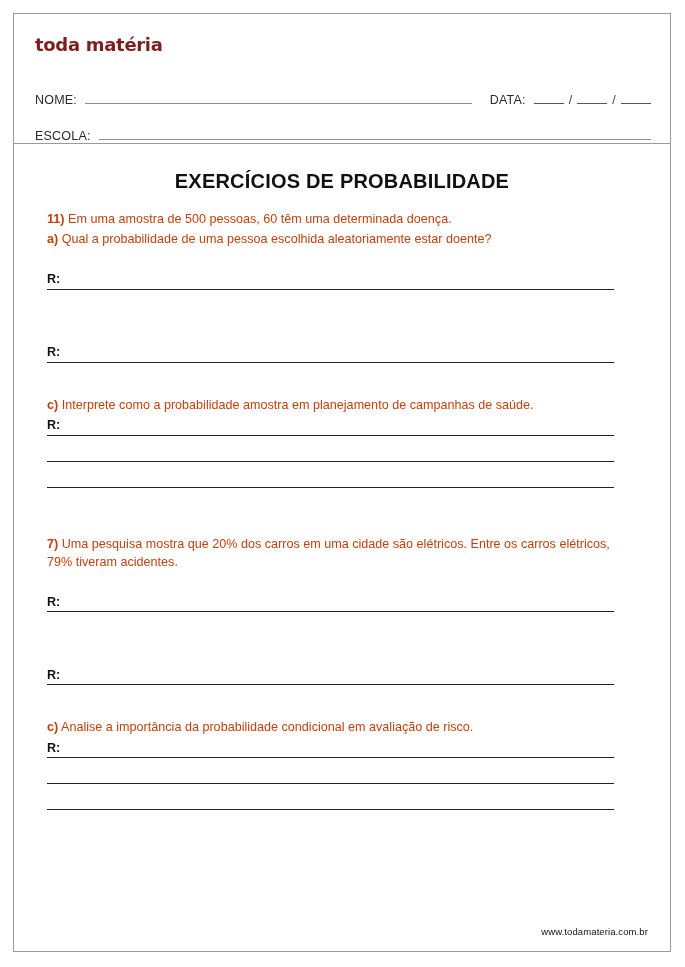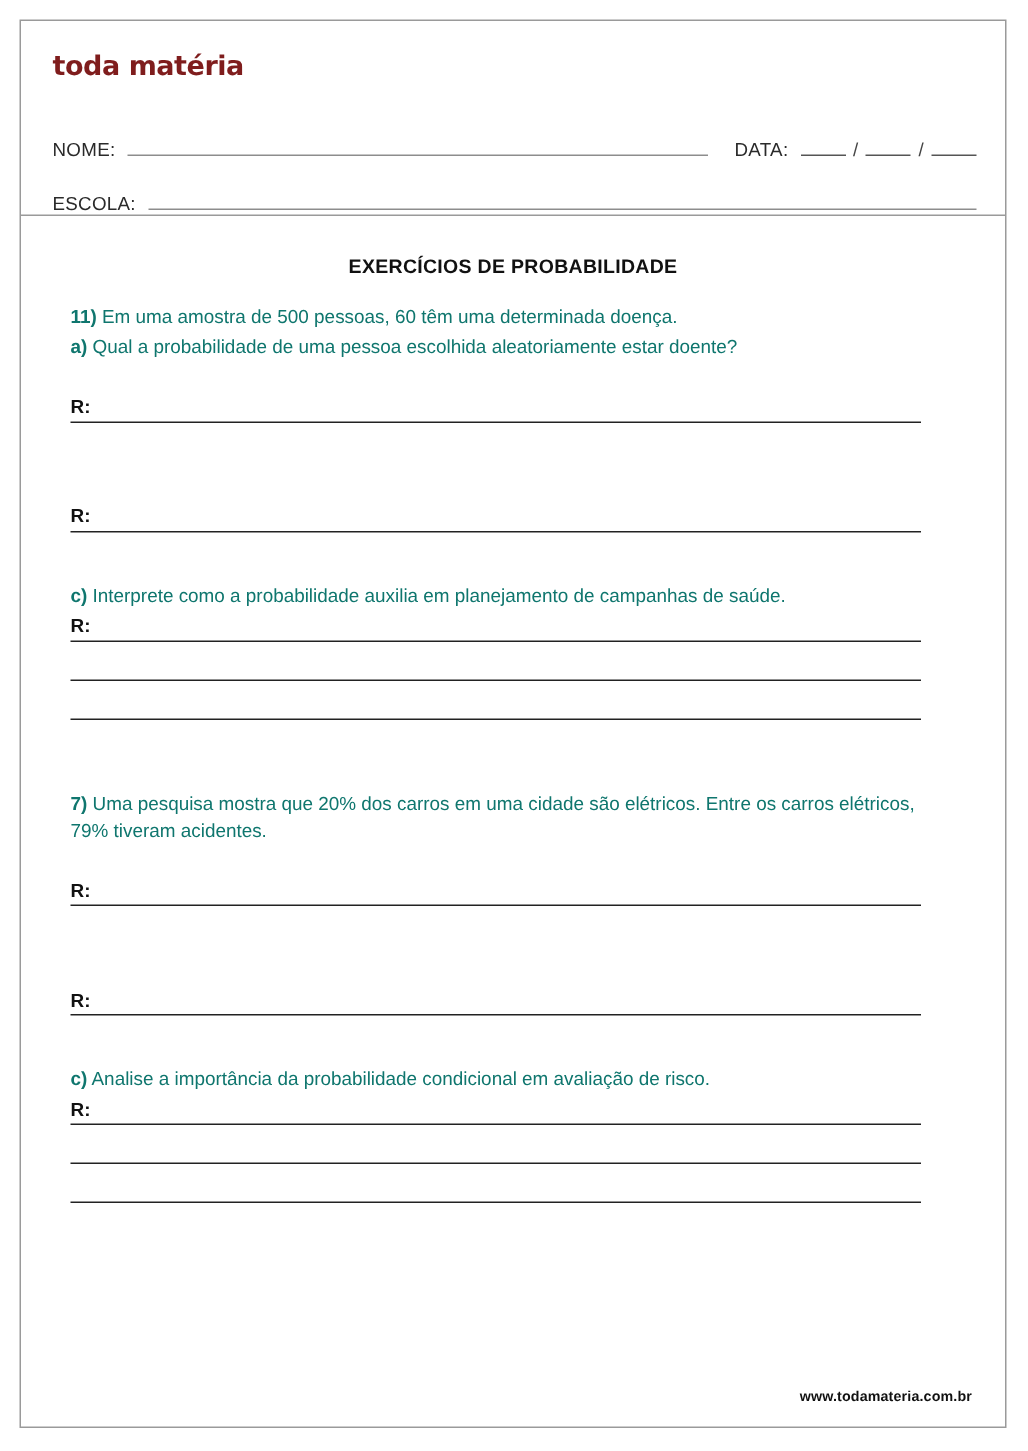--- a/index.html
+++ b/index.html
@@ -88,31 +88,31 @@
   }
 
   
   .content {
     position: relative;
     padding: 0 22px;
   }
   .sheet-title {
     text-align: center;
     font-weight: 700;
-    font-size: 13px;
+    font-size: 20px;
     letter-spacing: 0.2px;
     margin-top: 26px;
     margin-bottom: 18px;
     color: #111;
   }
 
   .qtext {
     font-size: 12.6px;
     line-height: 1.42;
-    color: #0f766e;
+    color: #c2410c;
     margin: 0 0 2px 0;
     padding-left: 11px;
     padding-right: 26px;
   }
   .qtext .lead {
     font-weight: 700;
   }
 
   .answer {
     padding-left: 11px;
@@ -142,21 +142,21 @@
 
   .gap-sm { height: 14px; }
   .gap-md { height: 20px; }
   .gap-lg { height: 34px; }
 
   .footer-url {
     position: absolute;
     right: 22px;
     bottom: 14px;
     font-size: 9.5px;
-    font-weight: 700;
+    font-weight: 400;
     color: #111;
     letter-spacing: 0.1px;
   }
 </style>
 </head>
 <body>
 
 <div class="page">
 
   <div class="header">
@@ -207,21 +207,21 @@
     <div class="answer">
       <div class="answer-line with-r">
         <span class="r-label">R:</span>
       </div>
     </div>
 
     <div class="gap-lg"></div>
 
     <p class="qtext">
       <span class="lead">c)</span>
-      <span>Interprete como a probabilidade auxilia em planejamento de campanhas de saúde.</span>
+      <span>Interprete como a probabilidade amostra em planejamento de campanhas de saúde.</span>
     </p>
     <div class="answer">
       <div class="answer-line with-r">
         <span class="r-label">R:</span>
       </div>
       <div class="blank-line"></div>
       <div class="blank-line"></div>
     </div>
 
     <div class="gap-lg"></div>

